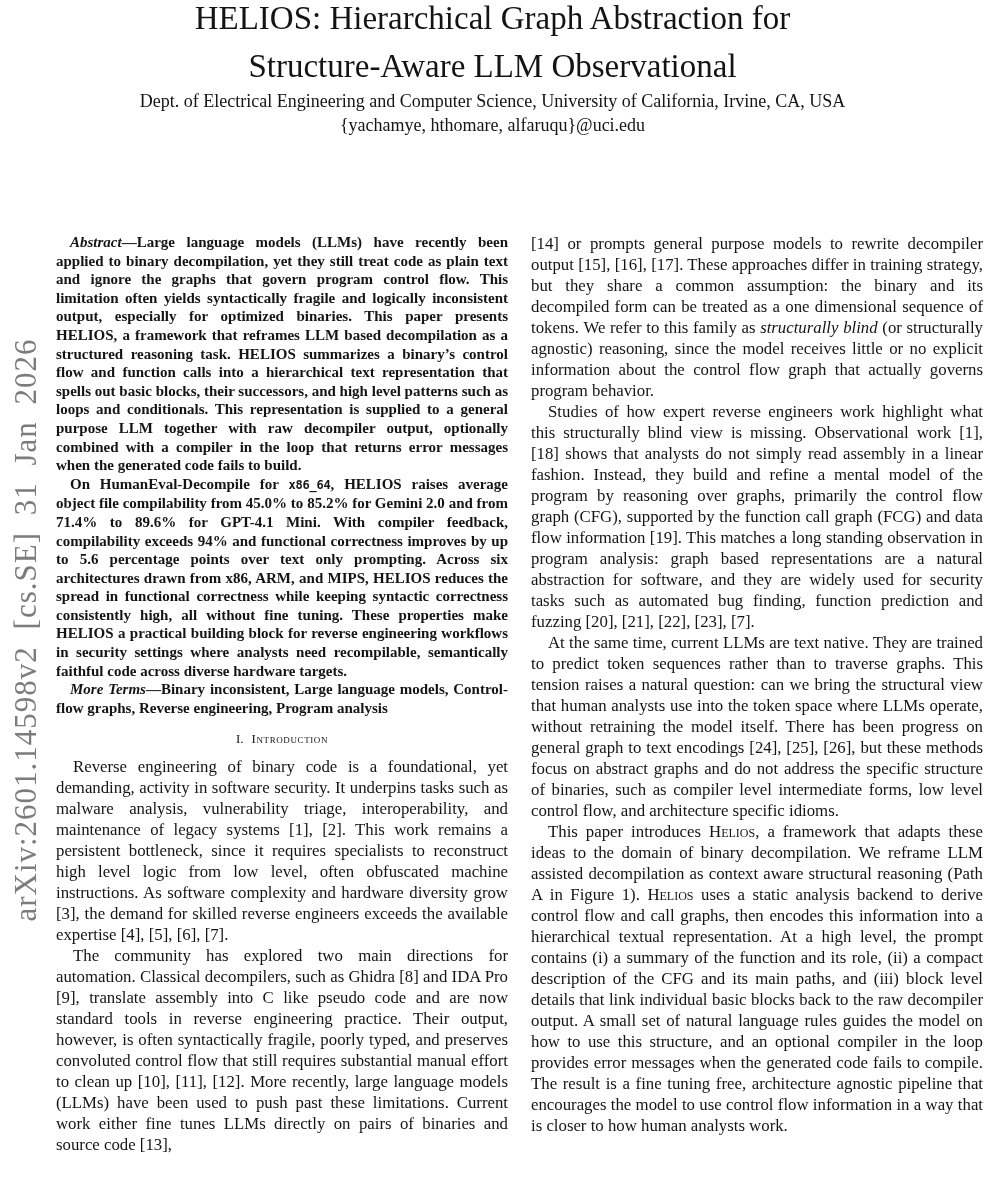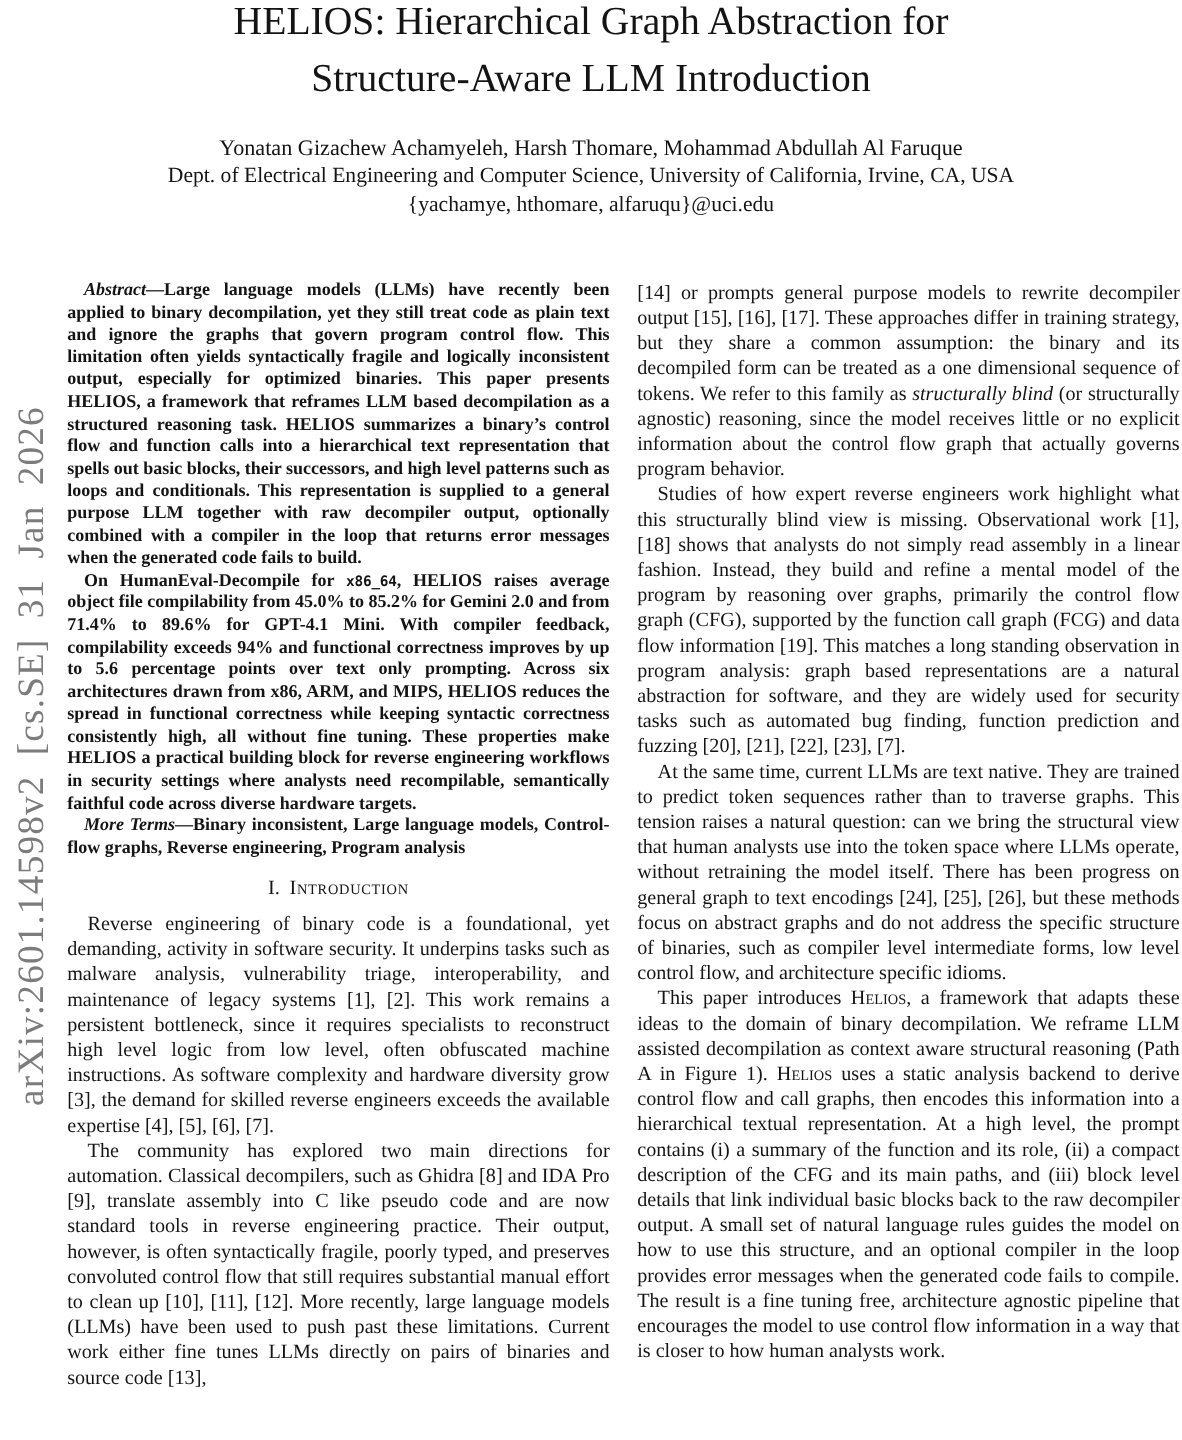--- a/index.html
+++ b/index.html
@@ -35,42 +35,41 @@
   .columns { position: absolute; top: 233px; left: 56px; display: flex; gap: 23px; }
   .col { width: 452px; }
   p { margin: 0; }
 
   .abstract { font-size: 15px; line-height: 18.6px; font-weight: bold; text-align: justify; }
   .abstract.indent { text-indent: 14px; }
 
   .bodytext { font-size: 16.8px; line-height: 21px; text-align: justify; }
   .bodytext.indent { text-indent: 17px; }
 
-  .secheading { font-size: 17px; font-weight: normal; text-align: center; margin: 14px 0 9px 0; }
+  .secheading { font-size: 13px; font-weight: normal; text-align: center; margin: 14px 0 9px 0; }
   .secheading .num { margin-right: 8px; }
   .secheading .scap { font-variant: small-caps; letter-spacing: 0.6px; }
 
   
   .i { font-style: italic; }
   .mono { font-family: "DejaVu Sans Mono", "Liberation Mono", monospace; font-size: 0.8em; letter-spacing: -0.2px; }
   .sc { font-variant: small-caps; }
 </style>
 </head>
 <body>
 
 <div class="page">
 
   <div class="watermark">arXiv:2601.14598v2  [cs.SE]  31 Jan 2026</div>
 
   <div class="header">
     <h1 class="title">
       <span>HELIOS: Hierarchical Graph Abstraction for</span>
-      <span>Structure-Aware LLM Introduction</span>
+      <span>Structure-Aware LLM Observational</span>
     </h1>
-    <div class="authors">Yonatan Gizachew Achamyeleh, Harsh Thomare, Mohammad Abdullah Al Faruque</div>
     <div class="affil">Dept. of Electrical Engineering and Computer Science, University of California, Irvine, CA, USA</div>
     <div class="affil">{yachamye, hthomare, alfaruqu}@uci.edu</div>
   </div>
 
   <div class="columns">
 
     <div class="col">
       <p class="abstract indent"><span class="i">Abstract</span><span>—Large language models (LLMs) have recently been applied to binary decompilation, yet they still treat code as plain text and ignore the graphs that govern program control flow. This limitation often yields syntactically fragile and logically inconsistent output, especially for optimized binaries. This paper presents HELIOS, a framework that reframes LLM based decompilation as a structured reasoning task. HELIOS summarizes a binary’s control flow and function calls into a hierarchical text representation that spells out basic blocks, their successors, and high level patterns such as loops and conditionals. This representation is supplied to a general purpose LLM together with raw decompiler output, optionally combined with a compiler in the loop that returns error messages when the generated code fails to build.</span></p>
       <p class="abstract indent"><span>On HumanEval-Decompile for </span><span class="mono">x86_64</span><span>, HELIOS raises average object file compilability from 45.0% to 85.2% for Gemini 2.0 and from 71.4% to 89.6% for GPT-4.1 Mini. With compiler feedback, compilability exceeds 94% and functional correctness improves by up to 5.6 percentage points over text only prompting. Across six architectures drawn from x86, ARM, and MIPS, HELIOS reduces the spread in functional correctness while keeping syntactic correctness consistently high, all without fine tuning. These properties make HELIOS a practical building block for reverse engineering workflows in security settings where analysts need recompilable, semantically faithful code across diverse hardware targets.</span></p>
       <p class="abstract indent"><span class="i">More Terms</span><span>—Binary inconsistent, Large language models, Control-flow graphs, Reverse engineering, Program analysis</span></p>

